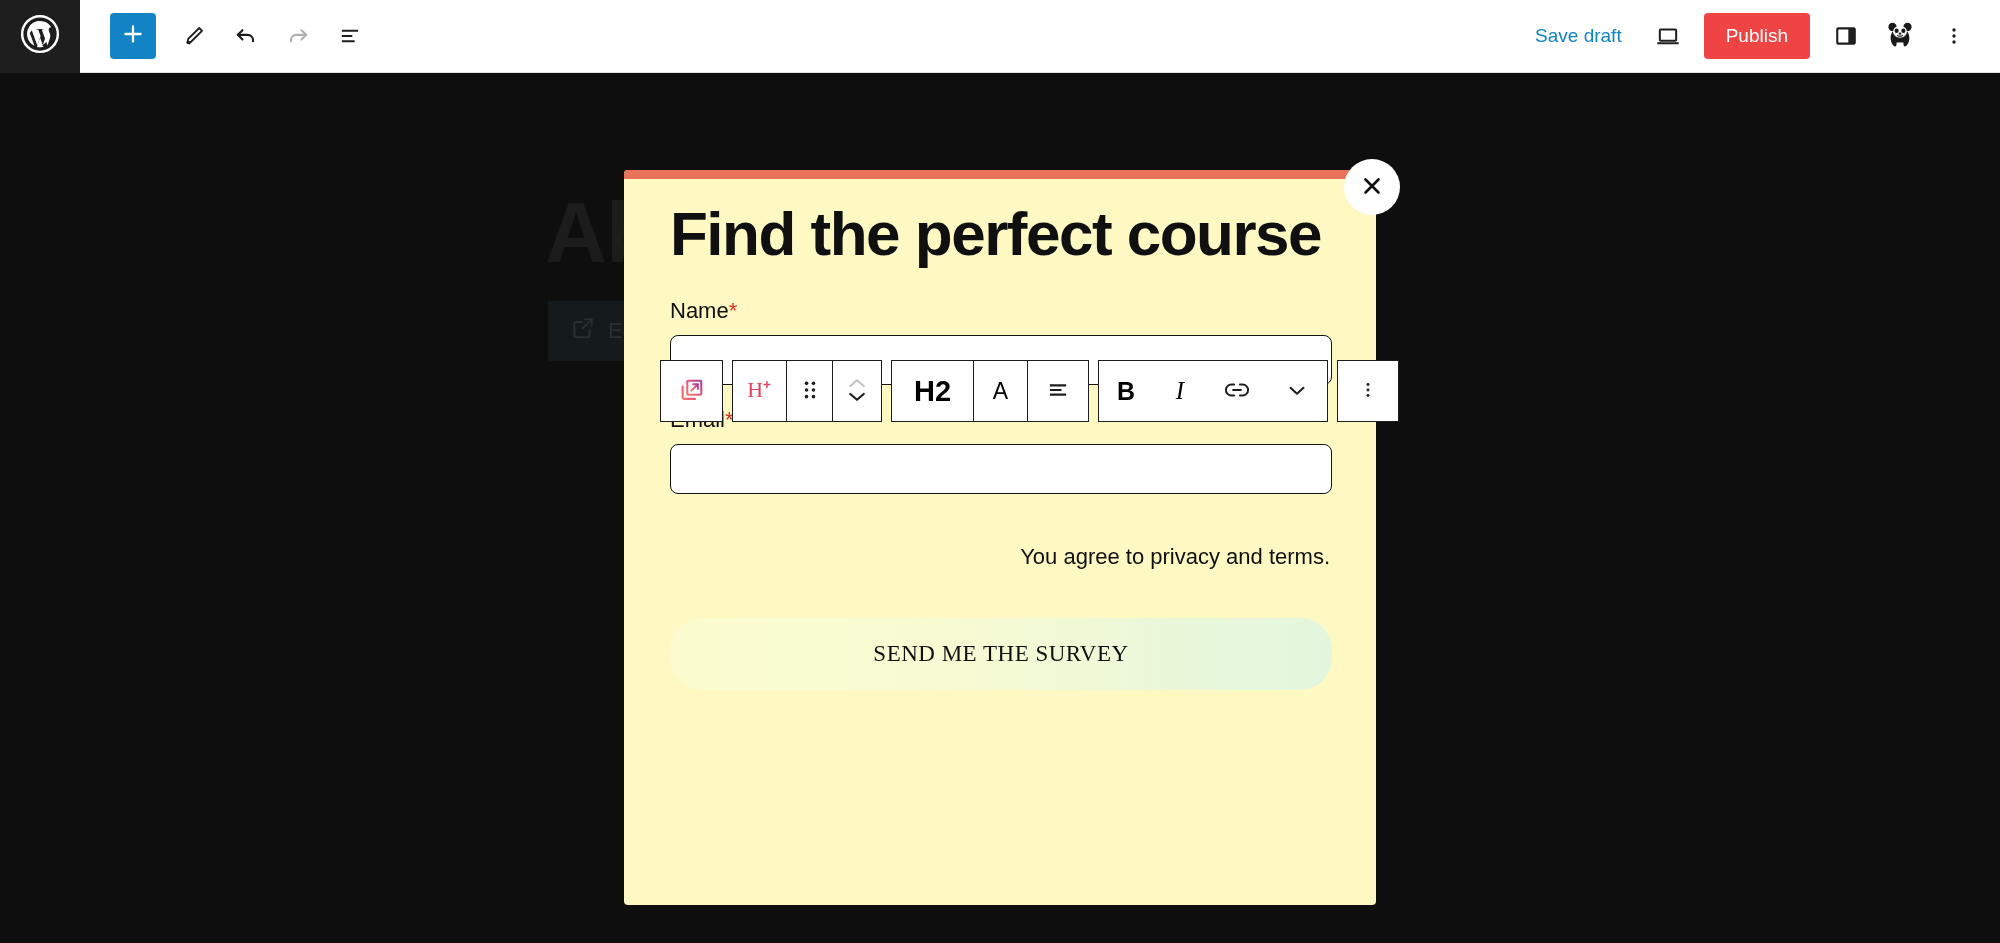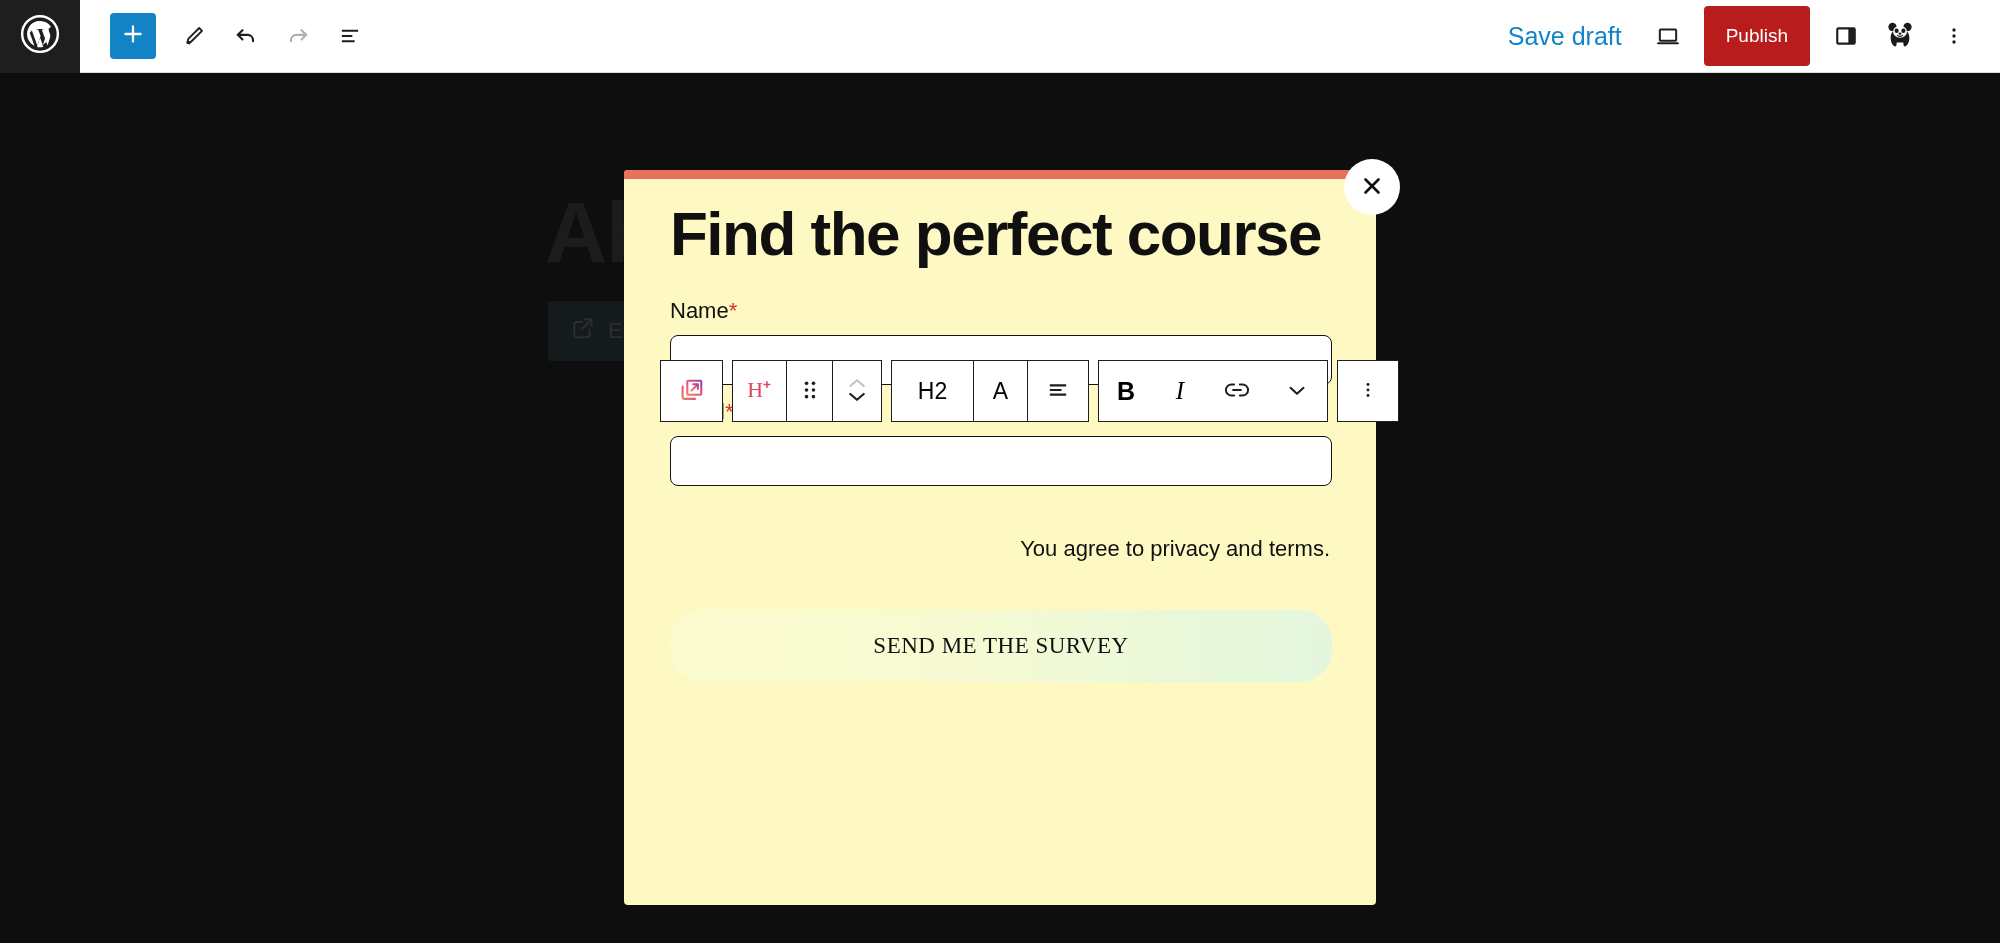--- a/index.html
+++ b/index.html
@@ -38,28 +38,28 @@
   }
   .tb-btn svg { display: block; }
   .tb-add {
     width: 46px; height: 46px;
     background: #1283c4;
     border-radius: 4px;
     display: flex; align-items: center; justify-content: center;
     cursor: pointer; margin-right: 10px;
   }
   .save-draft {
-    color: #1283c4; font-size: 25px; cursor: pointer;
+    color: #1283c4; font-size: 19px; cursor: pointer;
     padding: 8px 16px; background: none; border: none;
     font-family: "Liberation Sans", sans-serif;
   }
   .publish-btn {
-    background: #b91c1c; color: #fff;
+    background: #ef4444; color: #fff;
     font-size: 19px; border: none; border-radius: 4px;
-    padding: 0 22px; height: 60px; cursor: pointer;
+    padding: 0 22px; height: 46px; cursor: pointer;
     font-family: "Liberation Sans", sans-serif;
     margin: 0 6px;
   }
   .avatar-btn { width: 48px; height: 48px; display:flex; align-items:center; justify-content:center; cursor:pointer; }
 
   
   .page-backdrop {
     position: absolute; top: 73px; left: 0;
     width: 2000px; height: 870px;
     background: #0e0e0e;
@@ -104,21 +104,21 @@
     color: #101010;
     letter-spacing: -1.5px;
     margin-top: 4px;
   }
   .modal-sub {
     font-size: 22px; color: #1a1a1a;
     margin-top: 30px; line-height: 1.5;
   }
   .field-label {
     font-size: 22px; color: #101010;
-    margin-top: 14px; margin-bottom: 11px;
+    margin-top: 22px; margin-bottom: 11px;
     display: block;
   }
   .req { color: #d93025; }
   .text-input {
     width: 662px; height: 50px;
     border: 1.5px solid #141414;
     border-radius: 8px;
     background: #fff;
     font-size: 20px;
     padding: 0 14px;
@@ -171,21 +171,21 @@
   .tb-item {
     width: 60px;
     display: flex; align-items: center; justify-content: center;
     cursor: pointer; background: #fff; border: none;
     border-right: 1px solid #1e1e1e;
     font-family: "Liberation Sans", sans-serif;
   }
   .tb-item:last-child { border-right: none; }
   .tb-item.nodiv { border-right: none; }
   .tb-item.w-popup { width: 61px; }
-  .tb-item.w-h2 { width: 82px; font-size: 23px; font-weight: 400; }
+  .tb-item.w-h2 { width: 82px; font-size: 29px; font-weight: 700; }
   .tb-item.w-a { width: 54px; font-size: 23px; }
   .tb-item.w-bold { width: 54px; font-size: 25px; font-weight: 700; }
   .tb-item.w-italic { width: 54px; font-size: 25px; font-style: italic; font-family: "Liberation Serif", serif; }
   .tb-item.w-mover { width: 48px; flex-direction: column; gap: 2px; }
   .tb-item.w-drag { width: 46px; }
   .tb-item.w-hicon { width: 54px; }
 </style>
 </head>
 <body>
 

